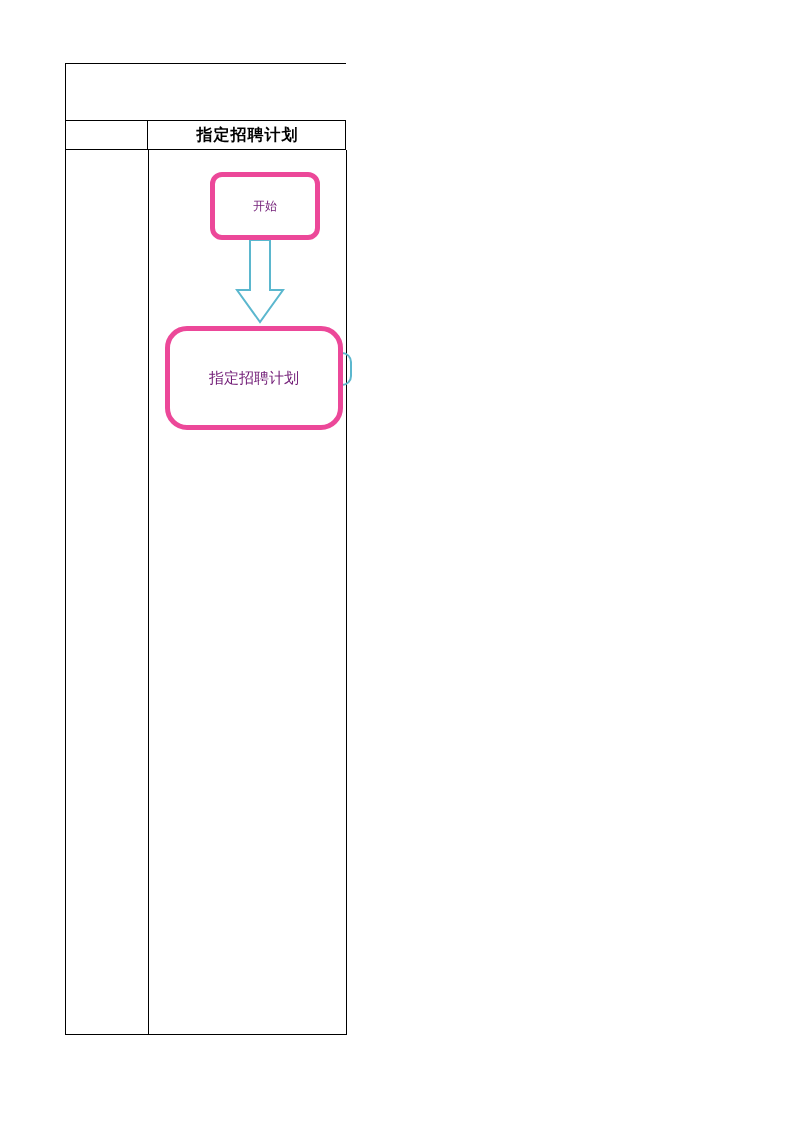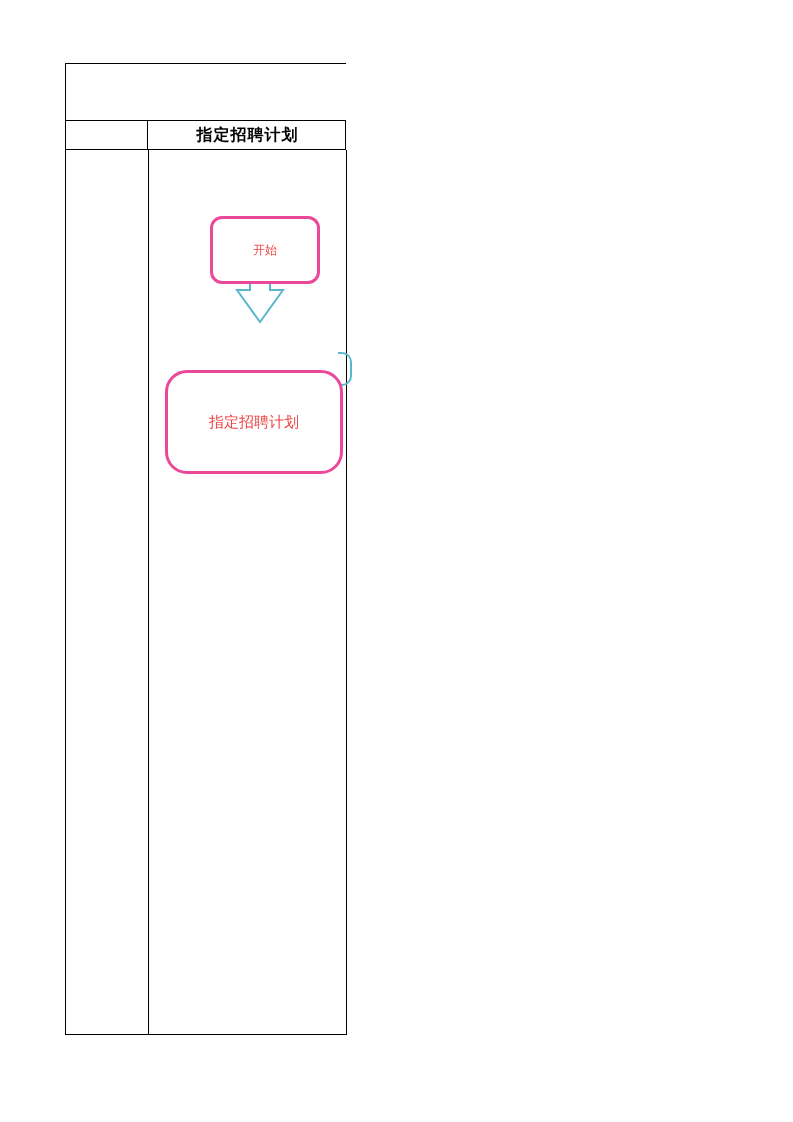--- a/index.html
+++ b/index.html
@@ -97,28 +97,27 @@
   .flow {
     position: absolute;
     left: 0; top: 0;
     width: 793px;
     height: 1122px;
     pointer-events: none;
   }
   .node {
     position: absolute;
     box-sizing: border-box;
-    border: 3px solid #ec4899;
+    border: 5px solid #ec4899;
     background: #ffffff;
     display: flex;
     align-items: center;
     justify-content: center;
-    color: #ef4444;
+    color: #701a75;
     font-family: "Liberation Serif", serif;
-    margin-top: 44px;
   }
   .node-start {
     left: 210px;
     top: 172px;
     width: 110px;
     height: 68px;
     border-radius: 12px;
     font-size: 12px;
   }
   .node-plan {

